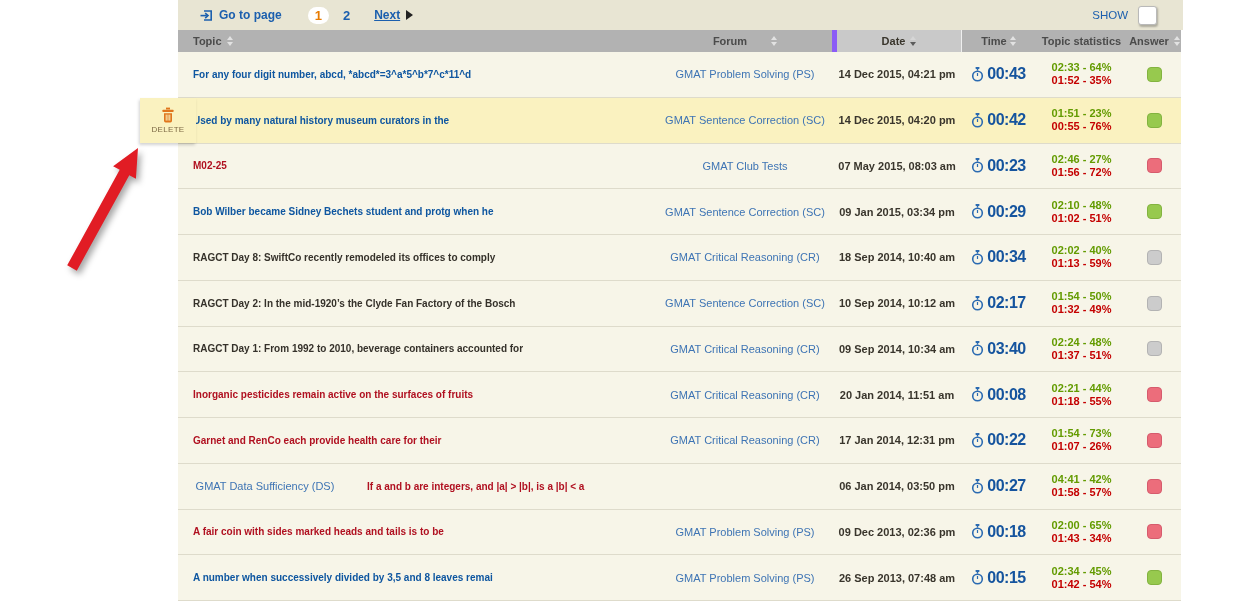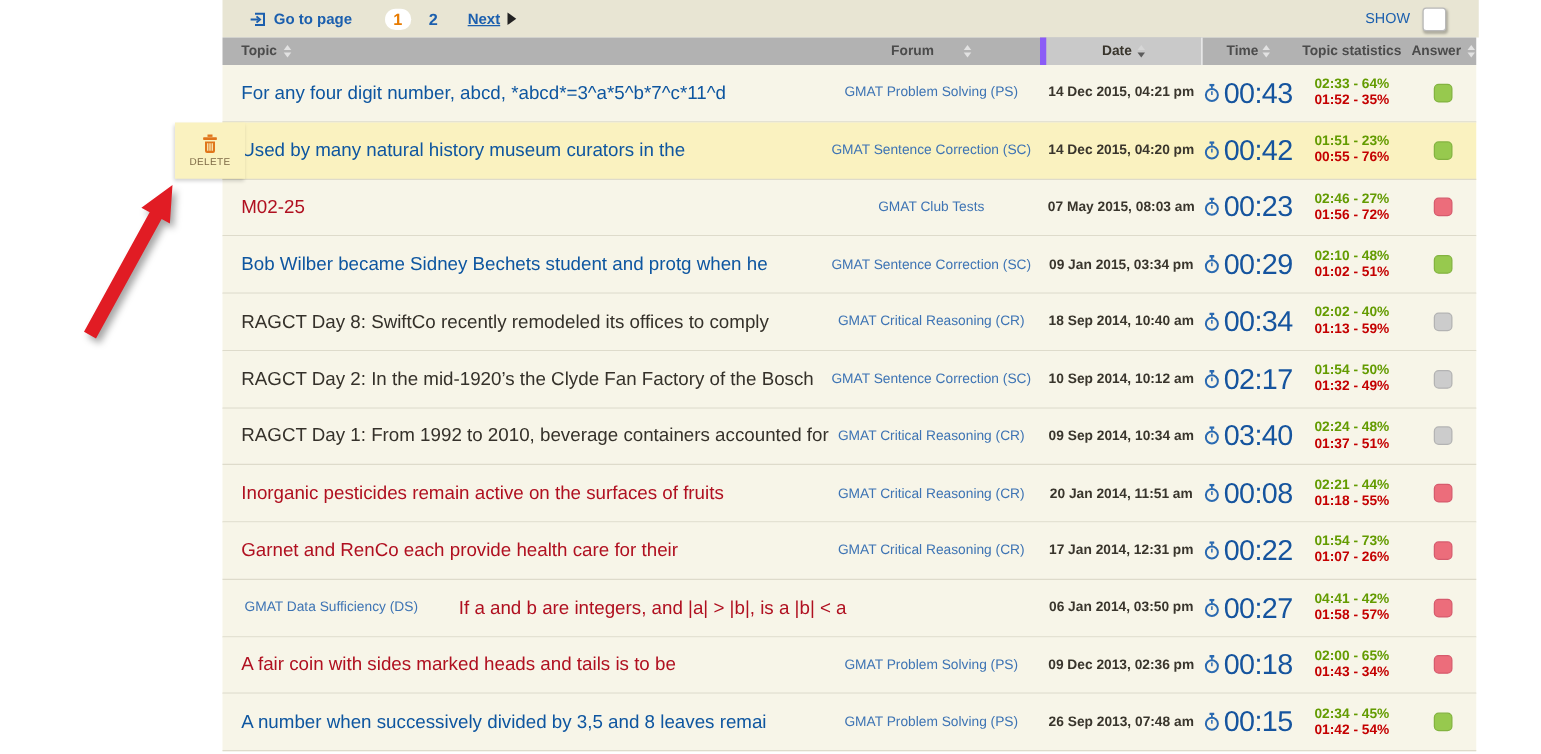--- a/index.html
+++ b/index.html
@@ -32,29 +32,29 @@
   .sort.desc .dn{border-top-color:#5c5c5c;}
   .sort.desc .up{border-bottom-color:#d6d6d6;}
 
   
   .tbody{position:absolute;left:178px;top:52px;width:1003px;}
   .row{display:flex;align-items:center;height:45.75px;box-sizing:border-box;background:var(--row-bg);
     border-bottom:1px solid #dedbcb;}
   .row.highlighted{background:var(--highlight);}
   .cell{box-sizing:border-box;display:flex;align-items:center;justify-content:center;height:100%;}
   .col-topic{width:480px;justify-content:flex-start;padding-left:15px;}
-  .topic-link{font-size:15px;font-weight:normal;text-decoration:none;cursor:pointer;white-space:nowrap;}
+  .topic-link{font-size:10px;font-weight:bold;text-decoration:none;cursor:pointer;white-space:nowrap;}
   .topic-link.blue{color:var(--topic-blue);}
   .topic-link.red{color:var(--topic-red);}
   .topic-link.dark{color:var(--topic-dark);}
   .col-forum{width:174px;gap:24px;}
   .forum-link{font-size:11px;color:var(--forum-blue);text-decoration:none;cursor:pointer;}
   .col-date{width:130px;font-size:11px;font-weight:bold;color:#39352c;}
   .col-time{width:73px;gap:3px;}
-  .time-text{font-size:23px;font-weight:normal;color:var(--time-blue);letter-spacing:-0.5px;}
+  .time-text{font-size:16px;font-weight:bold;color:var(--time-blue);letter-spacing:-0.5px;}
   .col-stats{width:93px;}
   .stats-wrap{text-align:left;}
   .stat-green{color:var(--stat-green);font-size:11px;font-weight:bold;line-height:13px;}
   .stat-red{color:var(--stat-red);font-size:11px;font-weight:bold;line-height:13px;}
   .col-answer{width:53px;}
   .answer-sq{width:15px;height:15px;border-radius:4px;display:inline-block;box-sizing:border-box;}
   .answer-green{background:var(--answer-green);border:1px solid #83b340;}
   .answer-red{background:var(--answer-red);border:1px solid #d65b6d;}
   .answer-gray{background:var(--answer-gray);border:1px solid #b3b3b3;}
 

